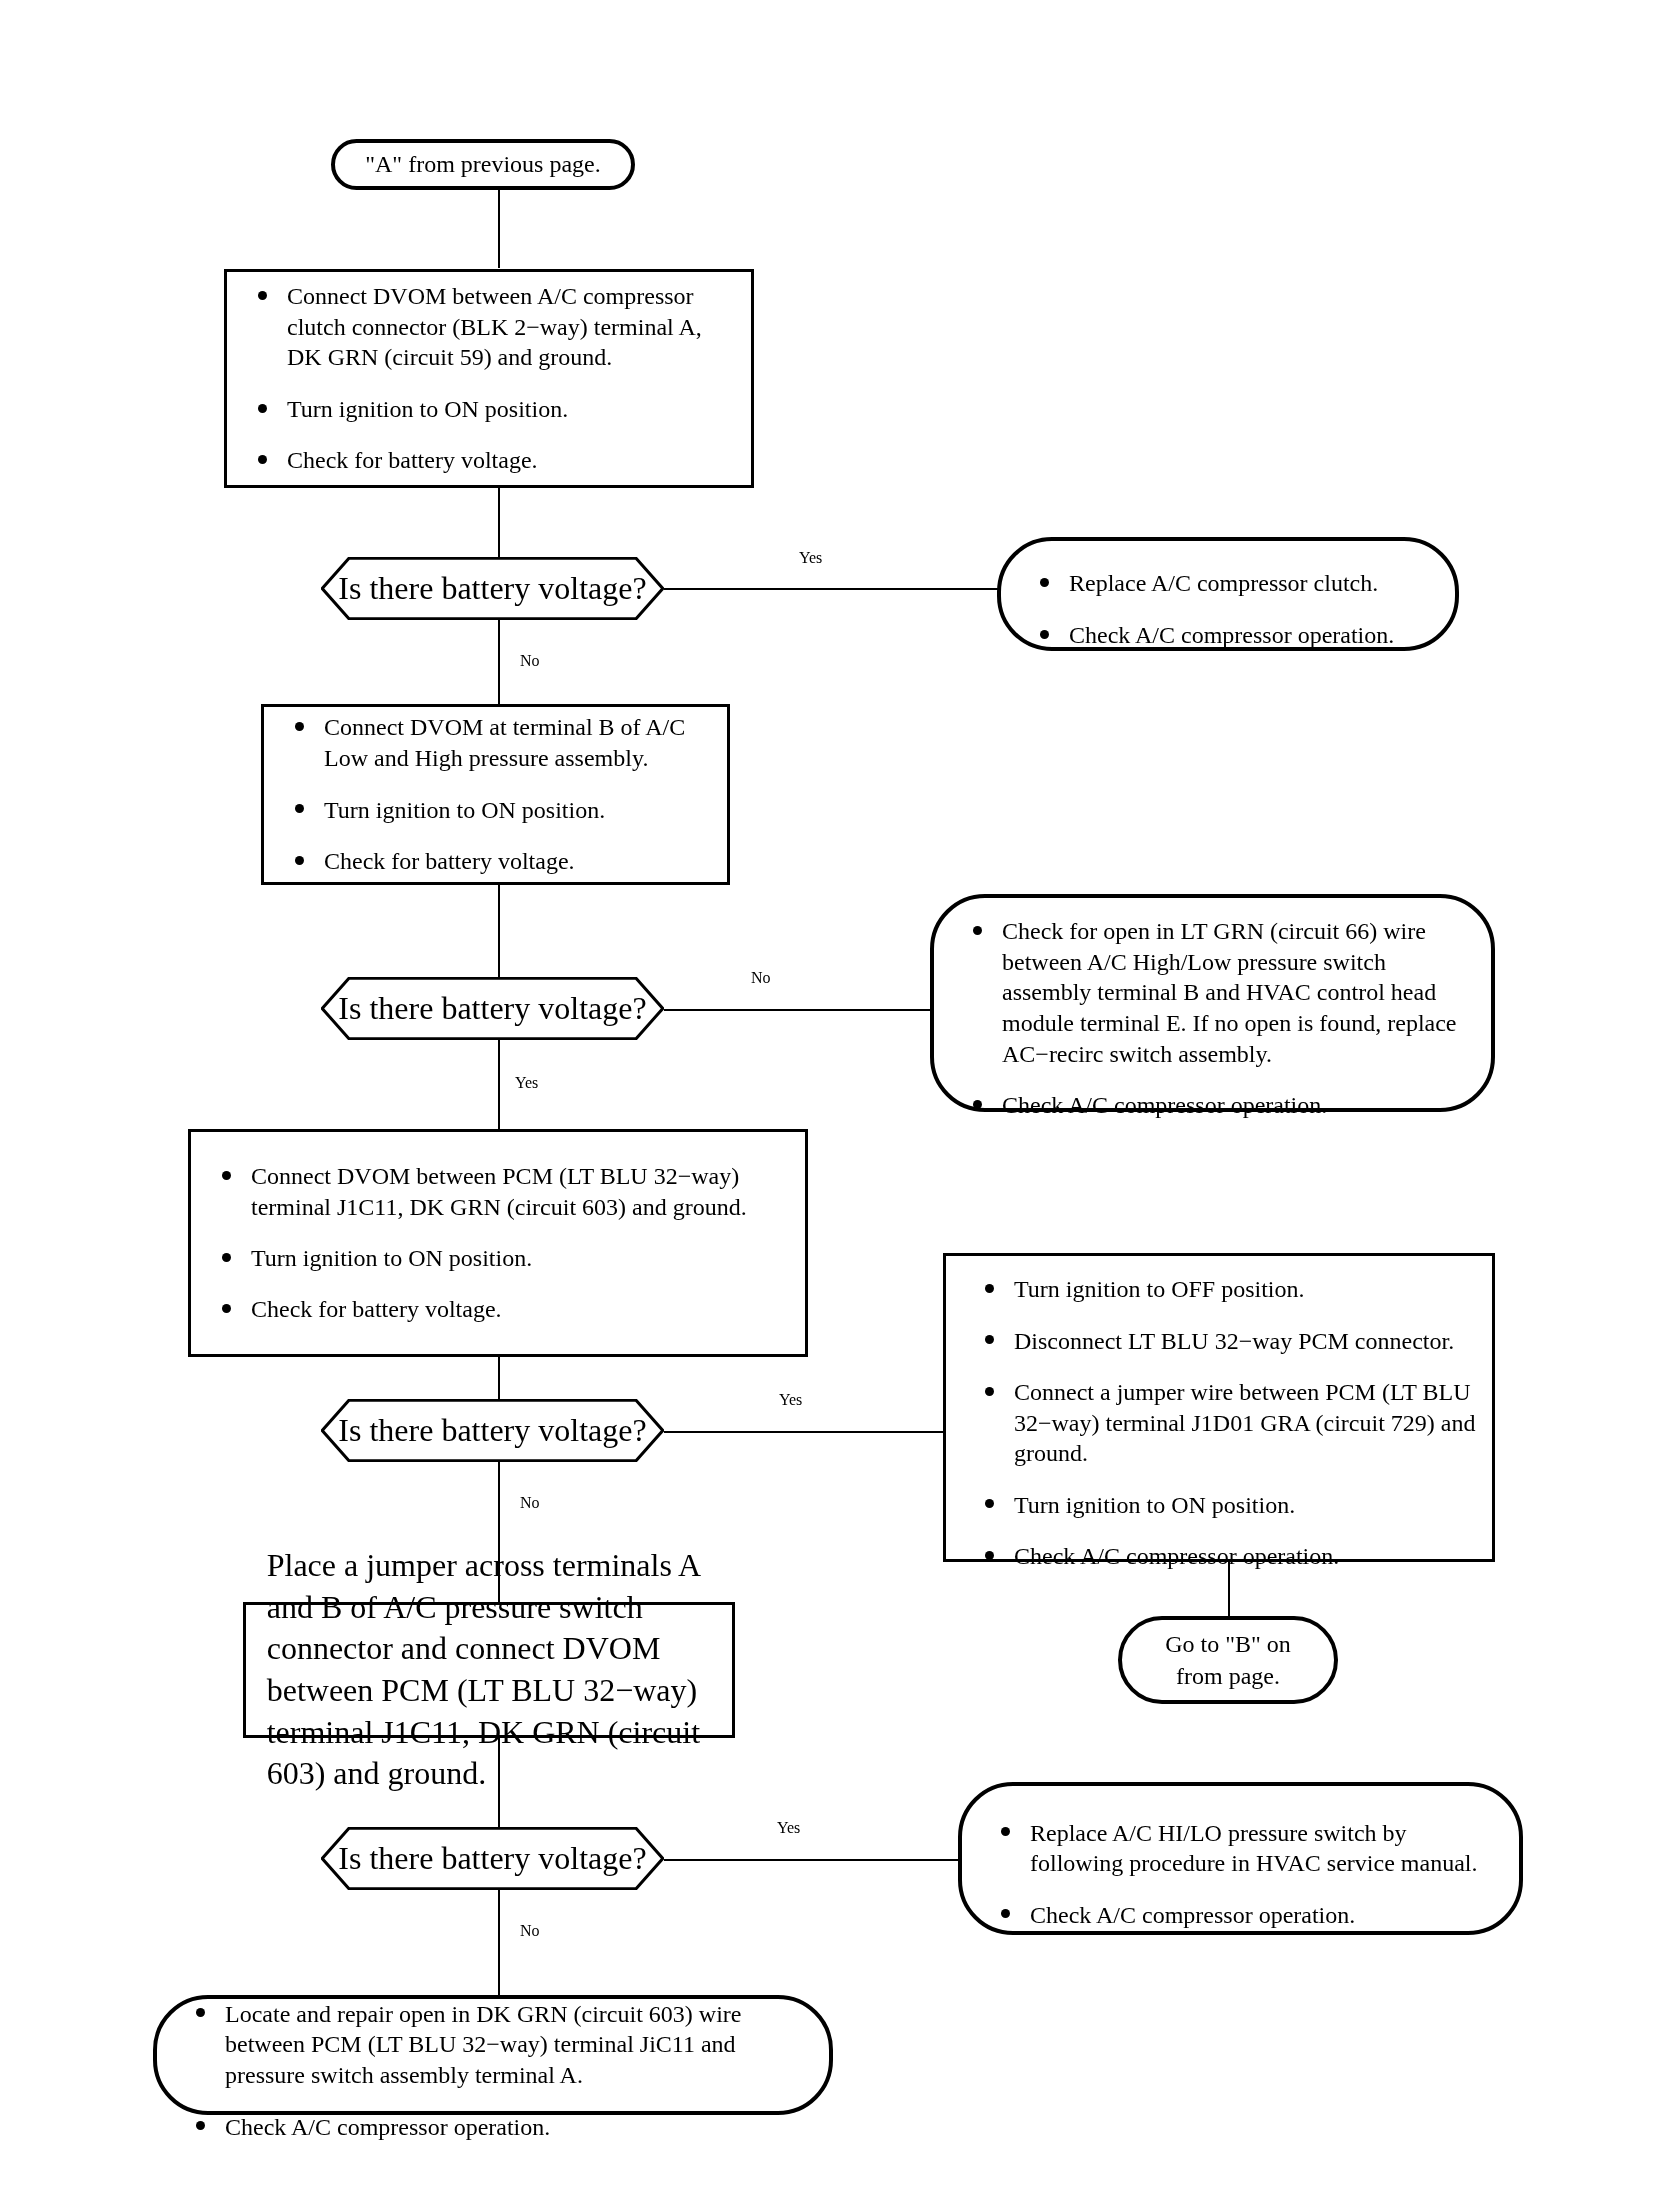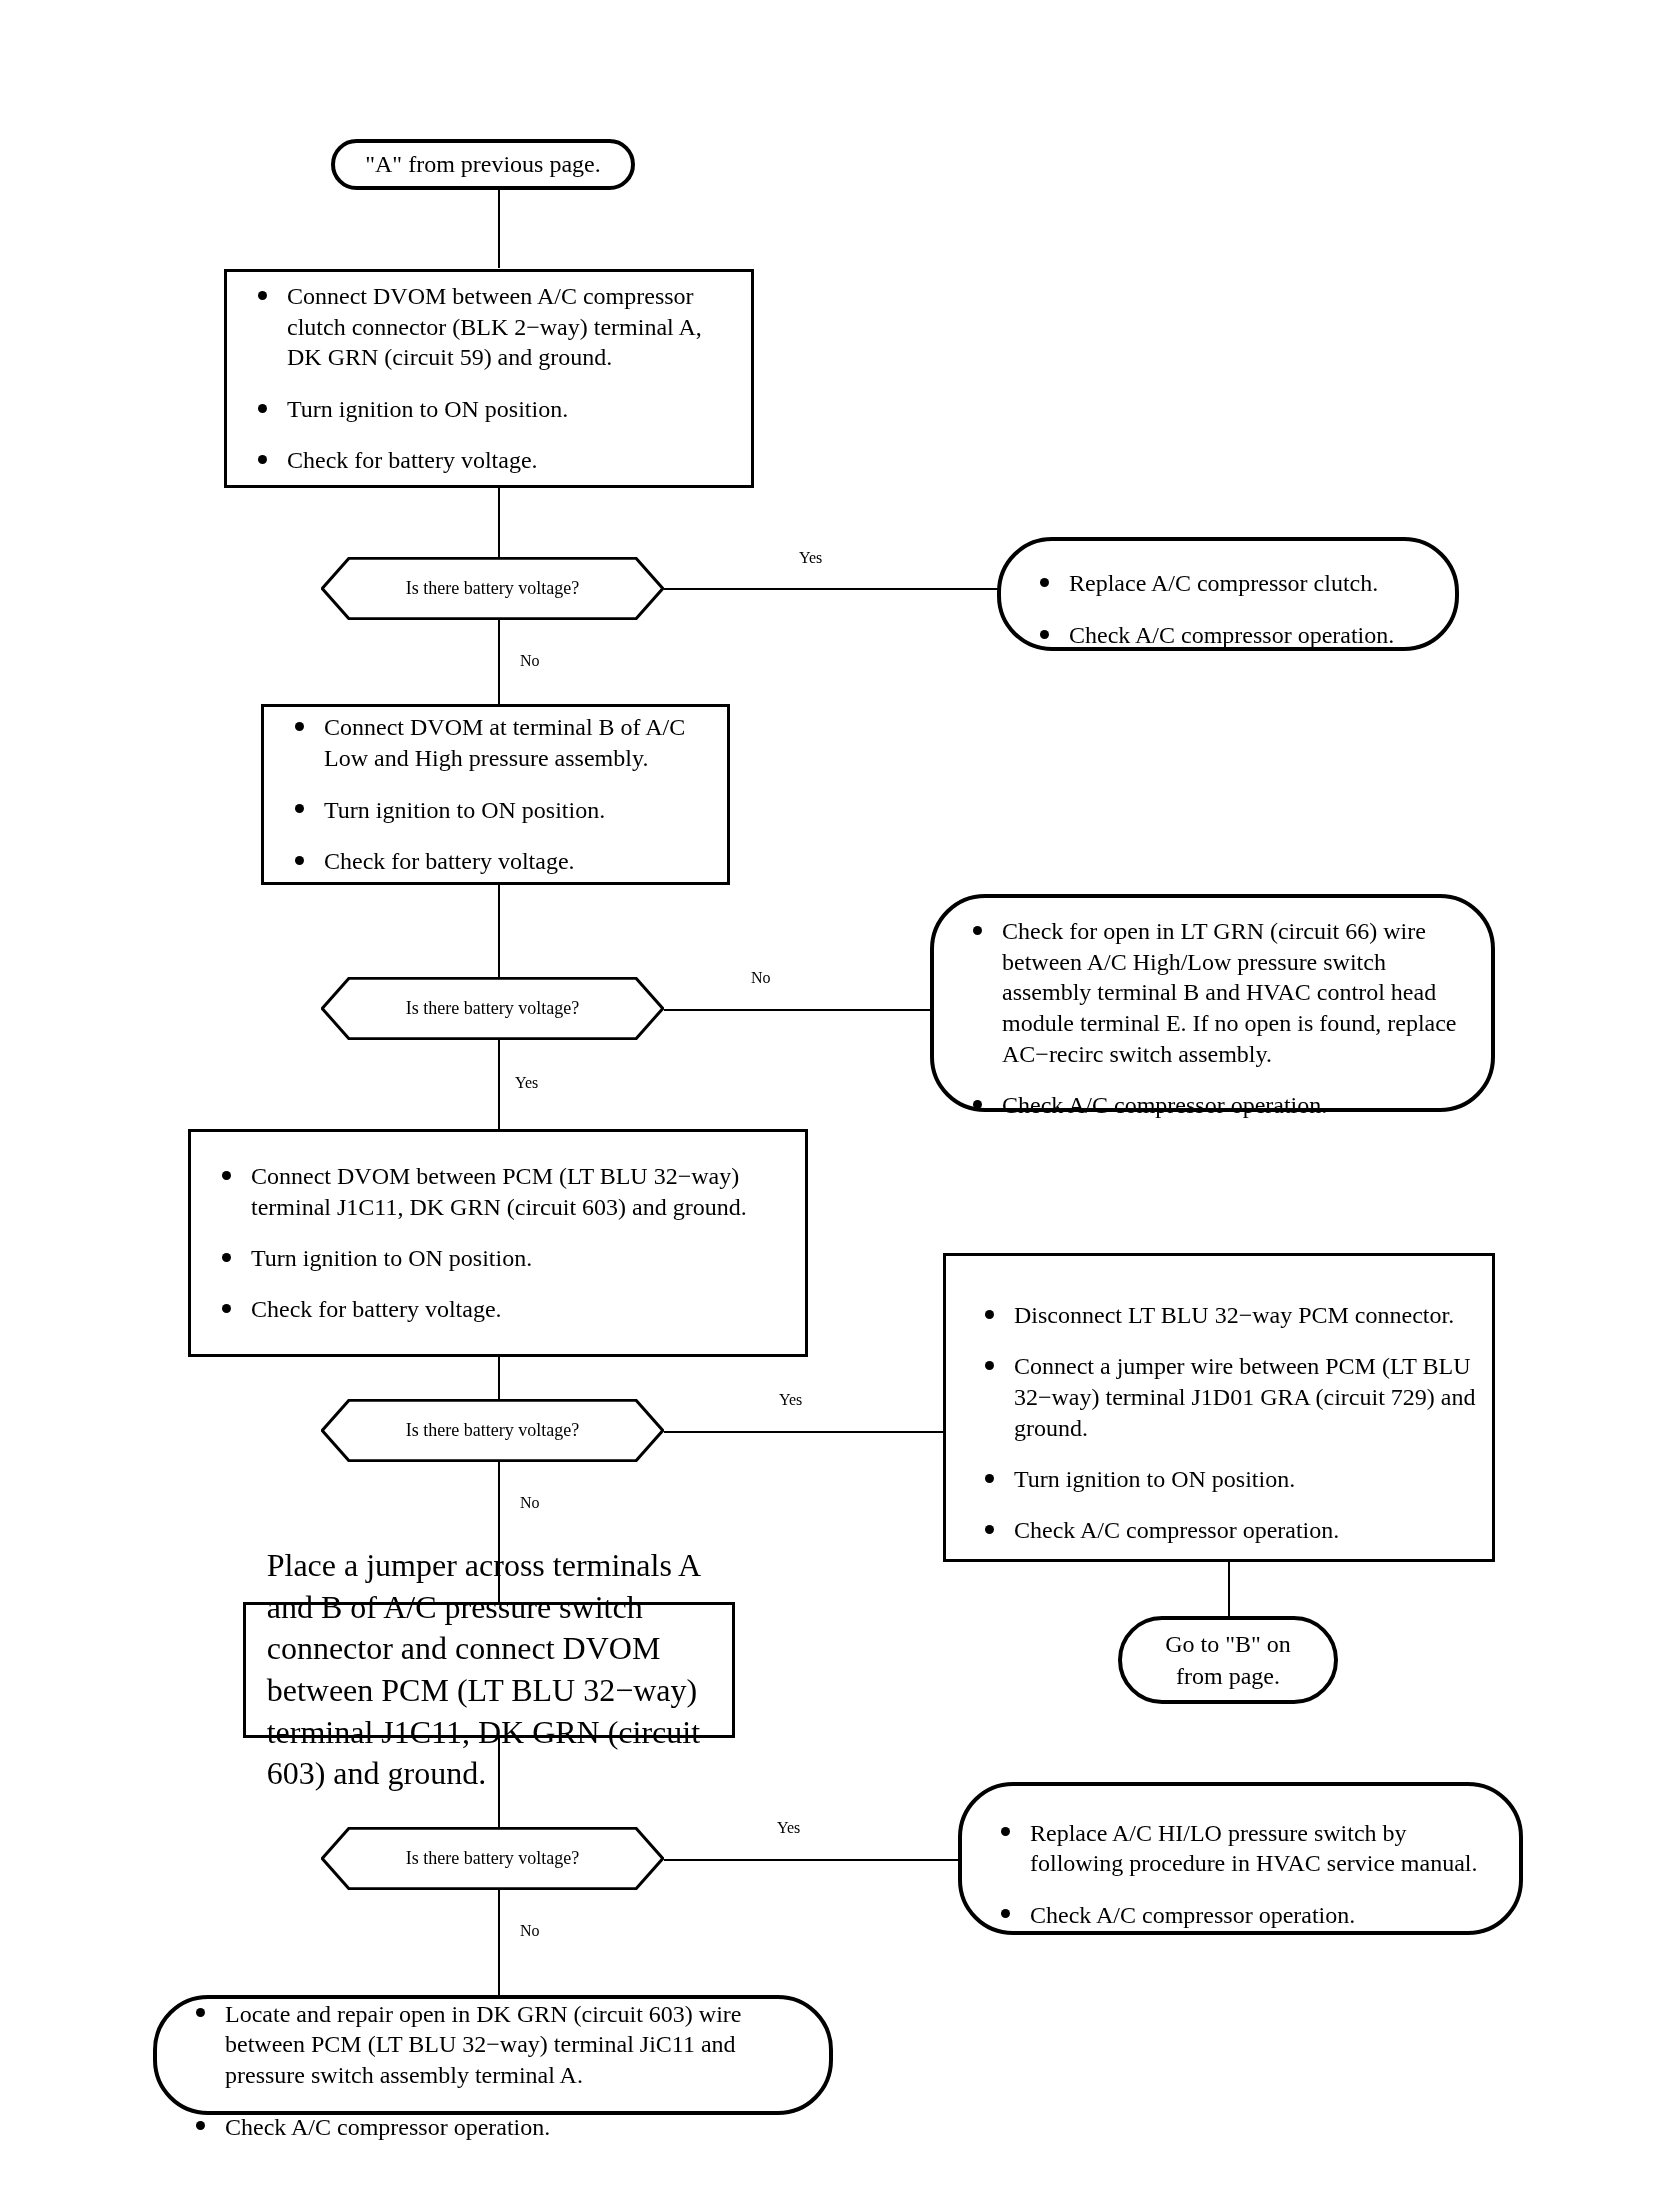--- a/index.html
+++ b/index.html
@@ -80,21 +80,21 @@
     width: 100%;
     height: 100%;
     display: block;
   }
   .decision .dtext {
     position: absolute;
     inset: 0;
     display: flex;
     align-items: center;
     justify-content: center;
-    font-size: 18px;
+    font-size: 32px;
     white-space: nowrap;
   }
 
   
   .blist {
     list-style: none;
     margin: 0;
     padding: 0;
   }
   .blist li {
@@ -202,20 +202,21 @@
   <div class="process" style="left:188px; top:1129px; width:620px; height:228px;">
     <ul class="blist pad-l">
       <li><span class="bullet"></span><span>Connect DVOM between PCM (LT BLU 32−way) terminal J1C11, DK GRN (circuit 603) and ground.</span></li>
       <li><span class="bullet"></span><span>Turn ignition to ON position.</span></li>
       <li><span class="bullet"></span><span>Check for battery voltage.</span></li>
     </ul>
   </div>
 
   <div class="process" style="left:943px; top:1253px; width:552px; height:309px;">
     <ul class="blist pad-l2">
+      <li><span class="bullet"></span><span>Turn ignition to OFF position.</span></li>
       <li><span class="bullet"></span><span>Disconnect LT BLU 32−way PCM connector.</span></li>
       <li><span class="bullet"></span><span>Connect a jumper wire between PCM (LT BLU 32−way) terminal J1D01 GRA (circuit 729) and ground.</span></li>
       <li><span class="bullet"></span><span>Turn ignition to ON position.</span></li>
       <li><span class="bullet"></span><span>Check A/C compressor operation.</span></li>
     </ul>
   </div>
 
   <div class="decision" style="left:321px; top:1399px; width:343px; height:63px;">
     <svg viewBox="0 0 564 104" preserveAspectRatio="none">
       <polygon points="46,2 518,2 562,52 518,102 46,102 2,52" fill="#ffffff" stroke="#000000" stroke-width="3" vector-effect="non-scaling-stroke"></polygon>

